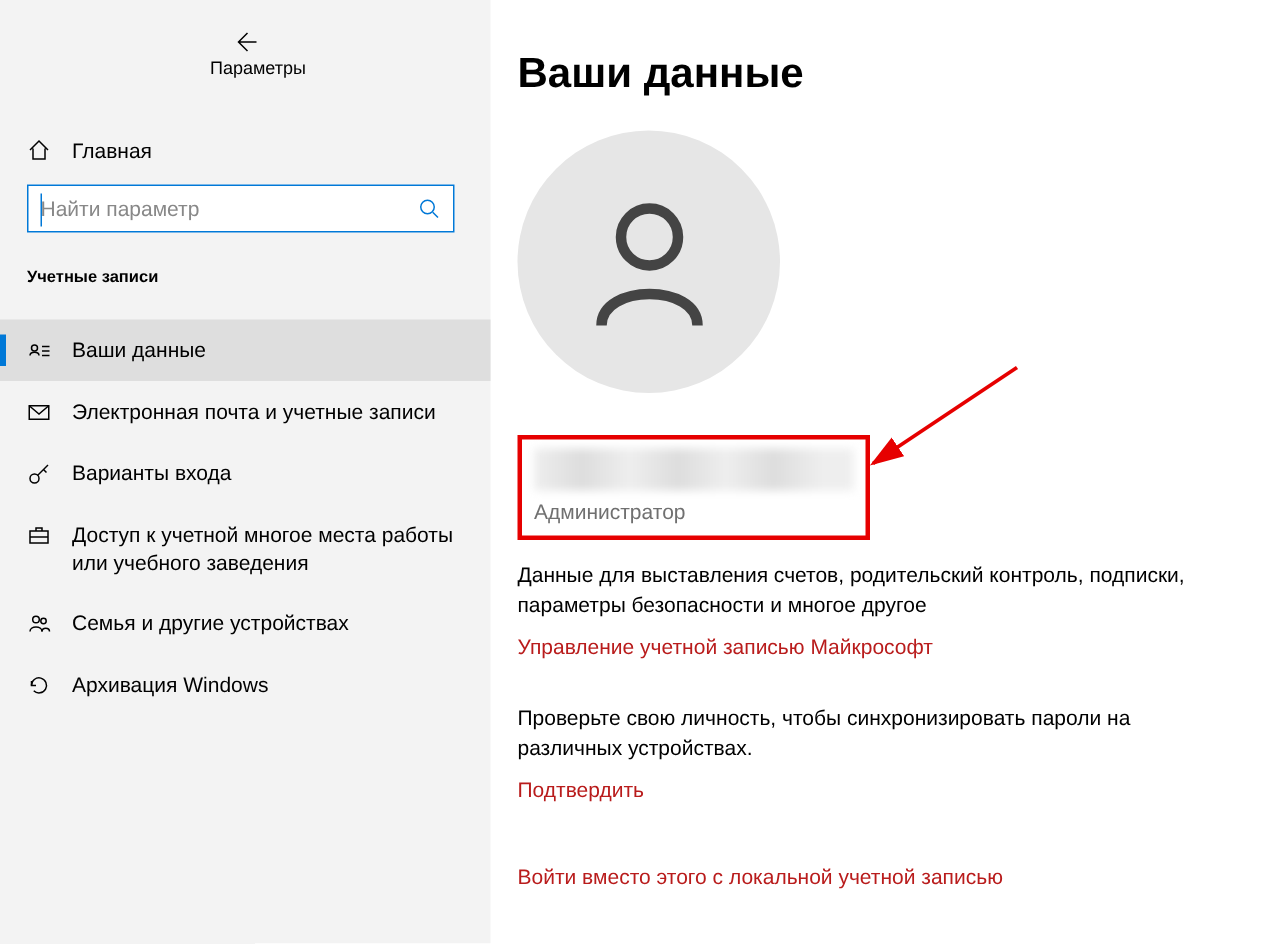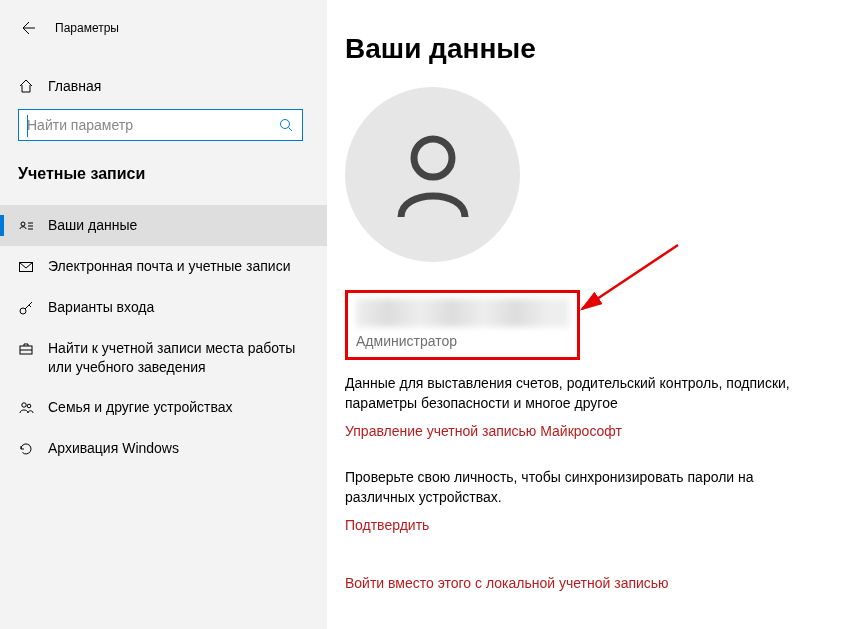--- a/index.html
+++ b/index.html
@@ -1,30 +1,30 @@
 <!DOCTYPE html>
 <html><head>
   <meta charset="utf-8">
   <style>
     * { margin:0; padding:0; box-sizing:border-box; font-family:"Segoe UI",Arial,sans-serif; }
     body { width:855px; height:629px; background:#fff; overflow:hidden; position:relative; }
     .sidebar { width:327px; height:629px; background:#f3f3f3; float:left; padding:0; position:relative; }
-    .top-row { display:flex; align-items:center; padding:18px 18px 0 18px; }
+    .top-row { display:flex; align-items:center; padding:18px 18px 0 18px;flex-direction:column; }
     .back-btn { width:20px; height:20px; display:flex; align-items:center; justify-content:center; cursor:pointer; }
     .app-title { font-size:12px; color:#000; margin-left:17px; }
     .home-row { display:flex; align-items:center; padding:10px 0 0 18px; margin-top:30px;text-align:right; }
     .home-ico { width:16px; height:16px; display:flex; align-items:center; justify-content:center; }
     .home-label { font-size:14px; margin-left:14px; color:#000; }
     .search-wrap { padding:15px 18px 0 18px; }
     .search-box { width:285px; height:32px; border:1px solid #0078d7; background:#fff; display:flex; align-items:center; position:relative;gap:24px; }
     .search-input { flex:1; border:none; outline:none; font-size:14px; padding:0 8px; background:transparent; color:#666; }
     .search-input::placeholder { color:#888; }
     .search-caret { position:absolute; left:8px; top:5px; width:1px; height:22px; background:#0078d7; }
     .search-ico { width:32px; height:32px; display:flex; align-items:center; justify-content:center; }
-    .section-title { font-size:16px; font-weight:600; padding:24px 0 0 18px; color:#000; }
+    .section-title { font-size:11px; font-weight:600; padding:24px 0 0 18px; color:#000; }
     .nav-list { margin-top:22px; }
     .nav-item { display:flex; align-items:flex-start; padding:11px 18px 11px 18px; cursor:pointer; position:relative; }
     .nav-item.selected { background:#dedede; }
     .nav-item.selected::before { content:""; position:absolute; left:0; top:10px; bottom:10px; width:4px; background:#0078d7; }
     .nav-ico { width:16px; height:16px; display:flex; align-items:center; justify-content:center; margin-top:2px; flex-shrink:0; }
     .nav-label { font-size:14px; margin-left:14px; color:#000; line-height:1.35; }
     .main { margin-left:327px; padding:33px 30px 0 18px; }
     .page-title { font-size:28px; font-weight:600; color:#000; }
     .avatar-wrap { margin-top:22px; }
     .avatar { width:175px; height:175px; border-radius:50%; background:#e6e6e6; display:flex; align-items:center; justify-content:center; }
@@ -106,21 +106,21 @@
         <span class="nav-label">Варианты входа</span>
       </div>
       <div class="nav-item">
         <span class="nav-ico">
           <svg width="16" height="16" viewBox="0 0 16 16">
             <rect x="2" y="5" width="12" height="8" stroke="#000" fill="none"></rect>
             <path d="M6 5 V3 H10 V5" stroke="#000" fill="none"></path>
             <line x1="2" y1="9" x2="14" y2="9" stroke="#000"></line>
           </svg>
         </span>
-        <span class="nav-label">Найти к учетной записи места работы или учебного заведения</span>
+        <span class="nav-label">Доступ к учетной многое места работы или учебного заведения</span>
       </div>
       <div class="nav-item">
         <span class="nav-ico">
           <svg width="16" height="16" viewBox="0 0 16 16">
             <circle cx="6" cy="5" r="2.2" stroke="#000" fill="none"></circle>
             <circle cx="11" cy="6" r="1.8" stroke="#000" fill="none"></circle>
             <path d="M2 13 C2 9 10 9 10 13" stroke="#000" fill="none"></path>
             <path d="M10 13 C10 10 15 10 15 13" stroke="#000" fill="none"></path>
           </svg>
         </span>

